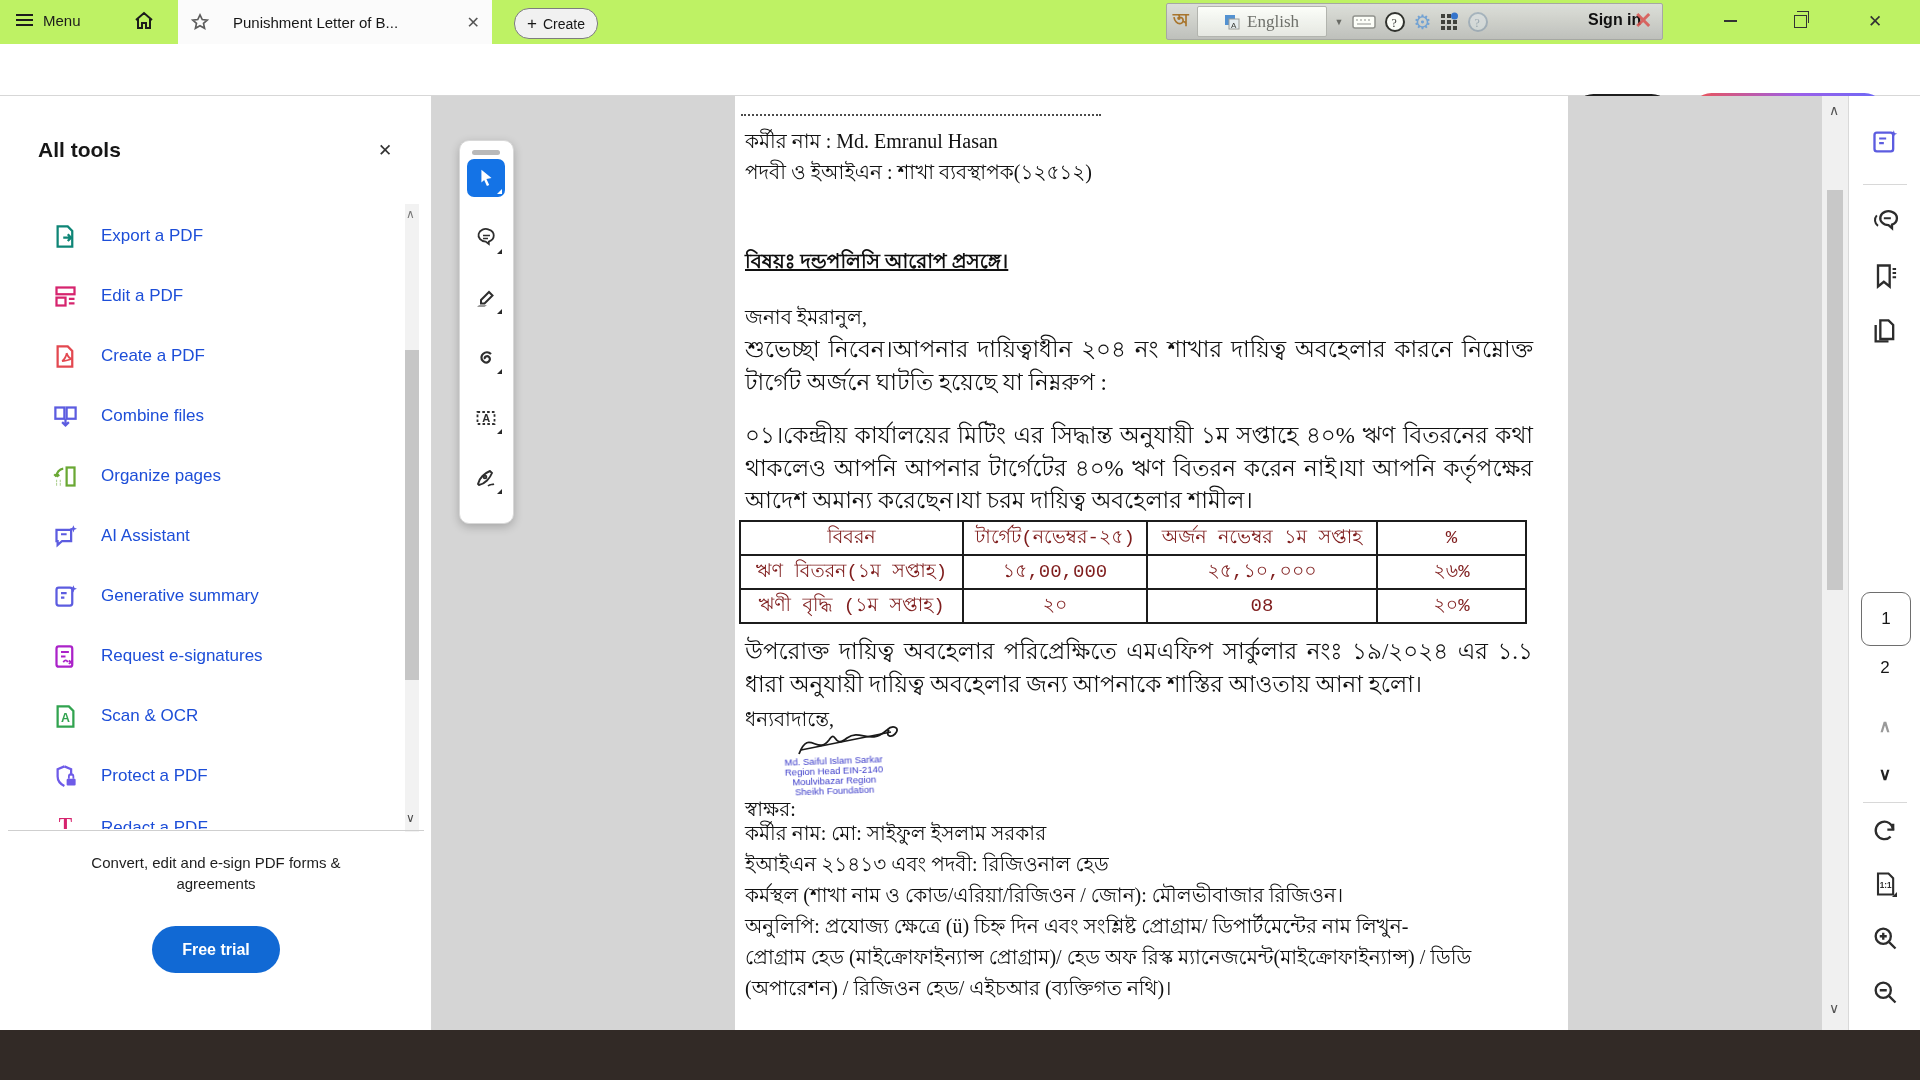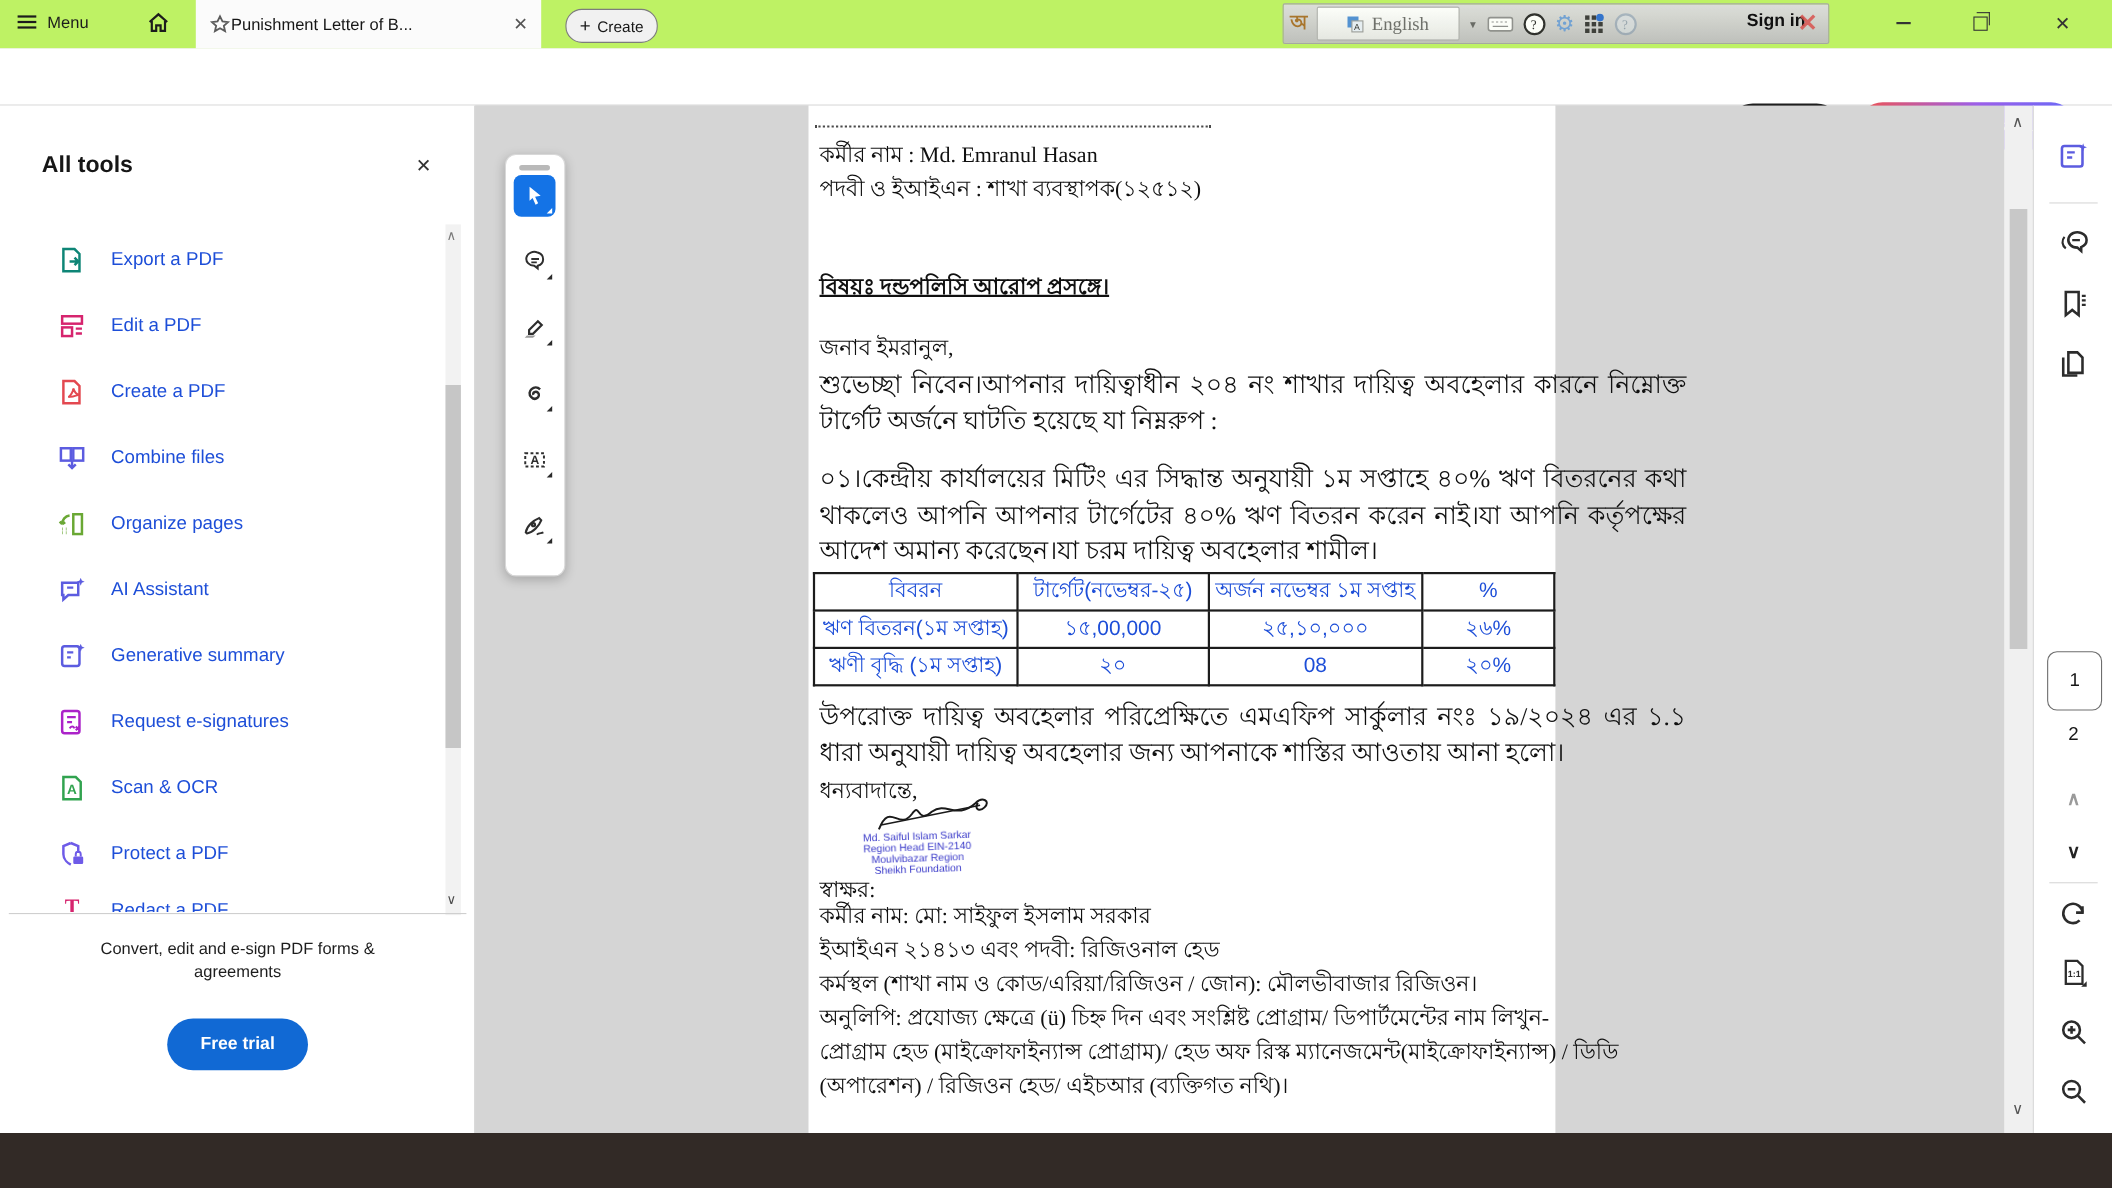--- a/index.html
+++ b/index.html
@@ -7,21 +7,21 @@
        font-family:"Liberation Sans",sans-serif;background:#d5d5d5;color:#1f1f1f}
   .abs{position:absolute}
   svg{display:block}
 
   
   #titlebar{left:0;top:0;width:1920px;height:44px;background:#bef264}
   .tb-txt{font-size:15px;color:#1c1c1c}
   #menu-btn{left:16px;top:11px;display:flex;align-items:center;gap:10px;cursor:default}
   .burger div{width:17px;height:2px;background:#1c1c1c;margin:3px 0}
   #home-btn{left:132px;top:9px}
-  #doc-tab{left:178px;top:0;width:314px;height:44px;background:#fbfbfb;display:flex;align-items:center;padding:0 12px;box-sizing:border-box;gap:0}
+  #doc-tab{left:178px;top:0;width:314px;height:44px;background:#fbfbfb;display:flex;align-items:center;padding:0 12px;box-sizing:border-box;gap:23px}
   #tab-title{font-size:15px;color:#161616;white-space:nowrap;overflow:hidden;flex:1}
   #create-btn{left:514px;top:8px;width:82px;height:29px;border:1px solid #7d7d7d;border-radius:15px;
       display:flex;align-items:center;justify-content:center;gap:6px;font-size:14px;color:#161616;background:#f1f1f1}
   .winctl{top:0;width:46px;height:42px;display:flex;align-items:center;justify-content:center;color:#333}
 
   
   #langbar{left:1166px;top:3px;width:497px;height:37px;background:linear-gradient(#dedede,#bfbfbf);
       border:1px solid #a6a6a6;border-radius:2px;opacity:.96;display:flex;align-items:center;box-sizing:border-box;padding:0 6px;gap:8px}
   .lb-seg{display:flex;align-items:center;justify-content:center;height:29px;color:#555}
   #lb-lang{background:linear-gradient(#fff,#e7e7e7);border:1px solid #b2b2b2;border-radius:2px;width:128px;gap:7px;
@@ -53,30 +53,30 @@
   #sb-promo{left:50px;top:756px;width:332px;text-align:center;font-size:15px;color:#1d1d1d;line-height:21px}
   #free-trial{left:152px;top:830px;width:128px;height:47px;background:#1169d4;border-radius:24px;color:#fff;
       font-size:16px;font-weight:bold;display:flex;align-items:center;justify-content:center}
   
   #sb-scroll{left:405px;top:108px;width:14px;height:628px;background:#f2f2f2}
   #sb-thumb{left:405px;top:254px;width:14px;height:330px;background:#c6c6c6}
   .scroll-arrow{font-size:12px;color:#7a7a7a;line-height:12px}
 
   
   #docarea{left:432px;top:96px;width:1390px;height:934px;background:#d5d5d5}
-  #page{left:303px;top:0;width:679px;height:934px;background:#fff}
+  #page{left:303px;top:0;width:833px;height:934px;background:#fff}
   .doc{font-family:"Liberation Serif",serif;color:#101010}
   .doc-line{font-size:20px;line-height:31px;white-space:nowrap}
   .doc-par{font-size:23px;line-height:32.5px;text-align:justify}
   #dotline{left:6px;top:18px;width:360px;border-top:2px dotted #4a4a4a}
   #subject{text-decoration:underline;font-weight:bold}
   
   #dtable{left:4px;top:424px;border-collapse:collapse}
-  #dtable td{border:2px solid #1c1c1c;text-align:center;font-family:Liberation Sans, sans-serif;
-      font-size:19px;color:#1d4ed8;padding:0;height:30px}
+  #dtable td{border:2px solid #1c1c1c;text-align:center;font-family:Liberation Mono, monospace;
+      font-size:19px;color:#7f1d1d;padding:0;height:30px}
   
   #stamp{left:50px;top:660px;color:#3a3ac9;font-size:9.5px;line-height:10px;transform:rotate(-2deg);filter:blur(.3px);text-align:center}
   
   #palette{left:27px;top:44px;width:53px;height:382px;background:#fff;border:1px solid #d8d8d8;border-radius:10px;
       box-shadow:0 3px 10px rgba(0,0,0,.22)}
   #palette-handle{left:12px;top:9px;width:28px;height:5px;background:#b9b9b9;border-radius:3px}
   .pal-btn{left:7px;width:38px;height:38px;border-radius:7px;display:flex;align-items:center;justify-content:center;color:#333}
   .pal-btn.active{background:#1473e6;color:#fff}
   .flyout{position:absolute;right:3px;bottom:3px;width:0;height:0;border-left:5px solid transparent;border-bottom:5px solid #2b2b2b}
   .pal-btn.active .flyout{border-bottom-color:#fff}

